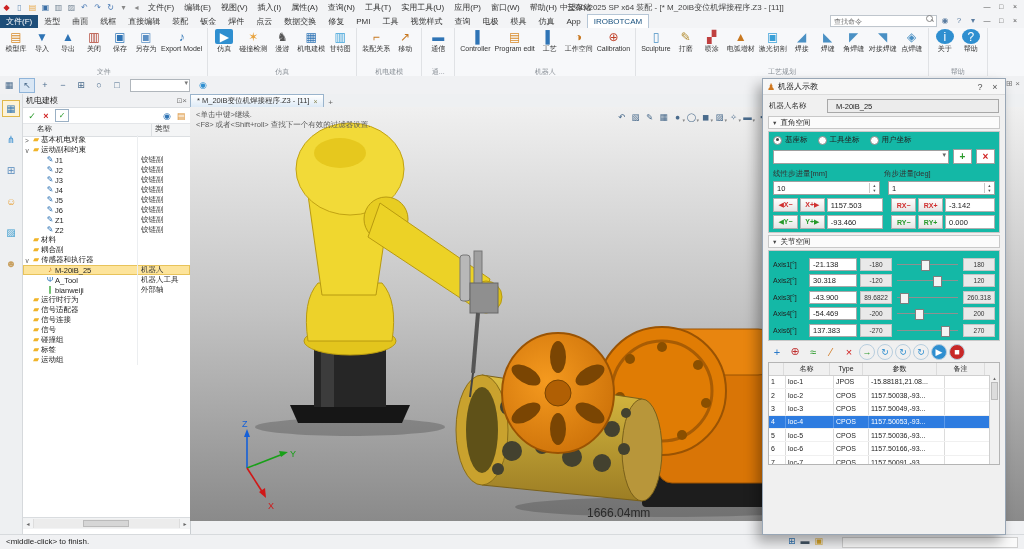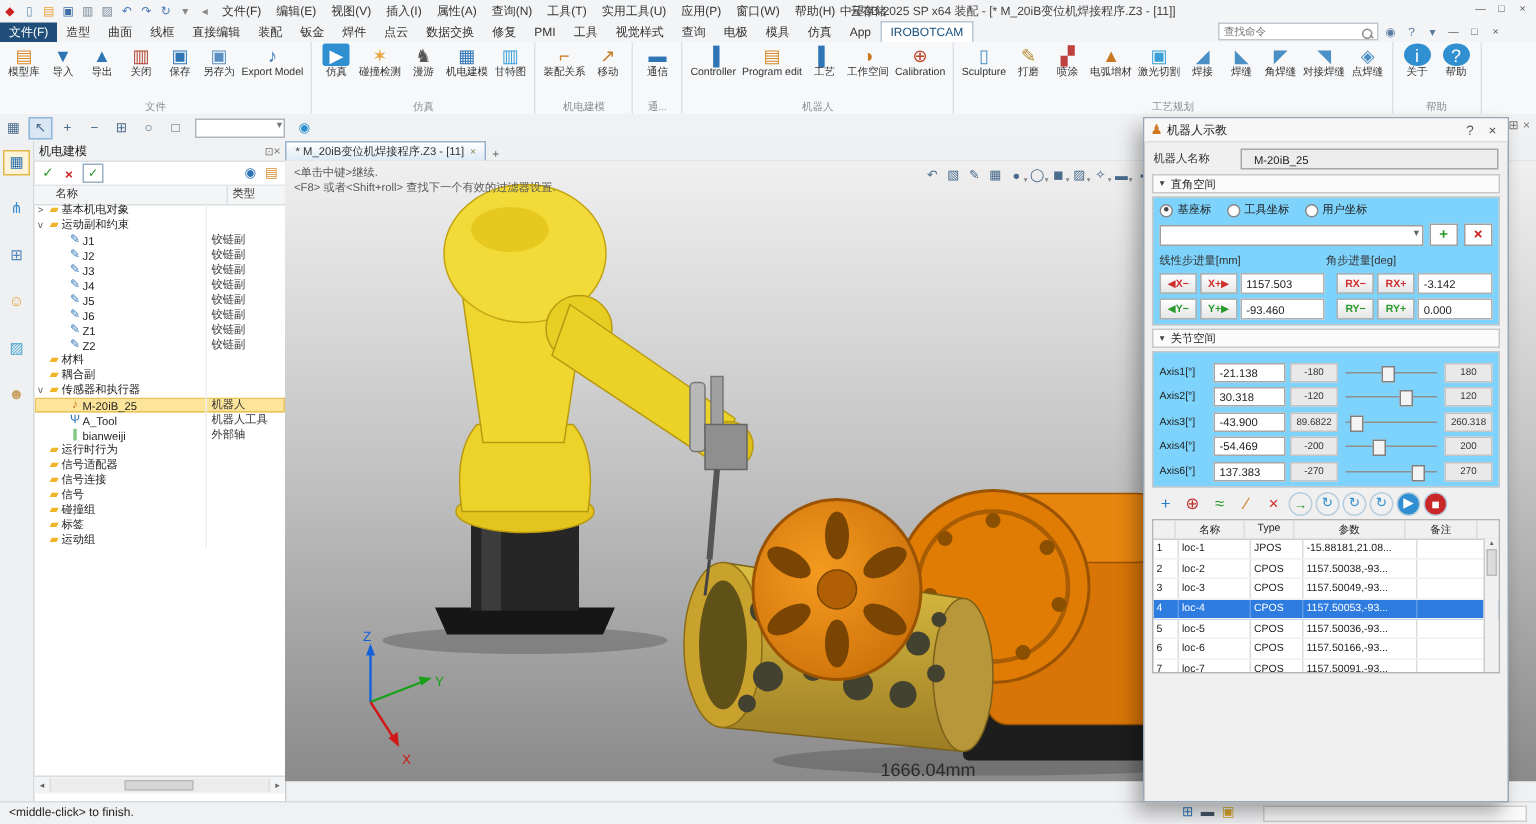--- a/index.html
+++ b/index.html
@@ -12,21 +12,21 @@
   .qa-ic{width:11px;height:11px;display:flex;align-items:center;justify-content:center;font-size:8px;margin:0 1px}
   .menu{padding:0 5px;color:#333;cursor:default;white-space:nowrap}
   #win-title{position:absolute;left:560px;top:2px;font-size:8px;color:#444;white-space:nowrap}
   .winbtn{width:14px;height:11px;display:flex;align-items:center;justify-content:center;font-size:7px;color:#555}
   #title-right{position:absolute;right:2px;top:1px;display:flex}
   
   #tabrow{left:0;top:14px;width:1024px;height:14px;background:#f3f4f6;display:flex;align-items:flex-end;font-size:8px}
   .rtab{padding:1px 6px 0;height:12px;line-height:12px;color:#333;white-space:nowrap}
   .rtab.tab-file{background:#1e4e79;color:#fff}
   .rtab.tab-active{background:#fff;border:1px solid #b6c6d6;border-bottom:none;color:#17507e}
-  #tabrow-right{position:absolute;right:20px;top:15px;display:flex;align-items:flex-end;height:12px}
+  #tabrow-right{position:absolute;right:2px;top:15px;display:flex;align-items:flex-start;height:12px}
   #cmd-search{width:92px;height:10px;border:1px solid #bfc6cd;background:#fff;font-size:7px;padding:0 10px 0 3px;color:#666}
   .mini-ic{width:12px;height:11px;display:flex;align-items:center;justify-content:center;font-size:8px;color:#5a7ca0;margin:0 1px}
   .mag{position:relative;width:8px;height:8px;margin-left:-11px;margin-right:4px}
   .mag:before{content:"";position:absolute;left:0;top:0;width:5px;height:5px;border:1px solid #888;border-radius:50%}
   .mag:after{content:"";position:absolute;left:5px;top:5px;width:3px;height:1px;background:#888;transform:rotate(45deg)}
   
   #ribbon{left:0;top:28px;width:1024px;height:48px;background:#f7f8fa;border-bottom:1px solid #d5dade;display:flex}
   .rgroup{display:flex;flex-direction:column;border-right:1px solid #e0e2e5;padding:1px 3px 0}
   .rbtns{display:flex;flex:1;align-items:flex-start}
   .rbtn{min-width:22px;max-width:46px;padding:0 2px;display:flex;flex-direction:column;align-items:center}
@@ -84,21 +84,21 @@
   #teach{left:762px;top:78px;width:242px;height:455px;background:#f0f0f0;border:1px solid #98a6b5;
          box-shadow:-5px 7px 12px rgba(0,0,0,.32);z-index:10;font-size:7.5px}
   #tp-title{height:15px;display:flex;align-items:center;background:#f7f7f7;border-bottom:1px solid #dcdcdc;padding:0 4px;gap:3px}
   #tp-title .t{font-size:8px;color:#222;flex:1}
   #tp-title .b{width:12px;text-align:center;color:#555;font-size:9px}
   .tp-row{display:flex;align-items:center;margin:4px 6px 3px}
   .tp-label{width:58px;color:#333}
   .tp-field{flex:1;height:12px;background:#ececec;border:1px solid #a8a8a8;display:flex;align-items:center;padding-left:8px;color:#222}
   .secbar{margin:2px 5px;height:11px;border:1px solid #c8c8c8;background:#fbfbfb;display:flex;align-items:center;padding:0 3px;gap:3px;color:#222}
   .secbar .g{font-size:5.5px;color:#444}
-  .grpbox{margin:0 5px 2px;border:1px solid #c8c8c8;background:#7dd3fc;padding:3px 4px}
+  .grpbox{margin:0 5px 2px;border:1px solid #c8c8c8;background:#14b8a6;padding:3px 4px}
   .radios{display:flex;gap:10px;align-items:center}
   .radio{display:flex;align-items:center;gap:3px;color:#222}
   .rdot{width:7px;height:7px;border:1px solid #888;border-radius:50%;background:#fff;position:relative;flex:none}
   .radio.on .rdot:after{content:"";position:absolute;left:1.5px;top:1.5px;width:3px;height:3px;border-radius:50%;background:#444}
   .comborow{display:flex;align-items:center;margin-top:4px;gap:4px}
   .combo{flex:1;height:12px;background:#fff;border:1px solid #a0a0a0;position:relative}
   .combo:after{content:"▾";position:absolute;right:2px;top:0;font-size:7px;color:#666}
   .sqbtn{width:17px;height:13px;border:1px solid #a0a0a0;background:#fff;display:flex;align-items:center;justify-content:center;font-weight:bold;font-size:10px}
   .steplabels{display:flex;margin-top:5px}
   .steplabels span{width:50%;color:#333}
@@ -815,20 +815,36 @@
       </div>
     <div class="comborow">
       <span class="combo"></span>
       <span class="sqbtn" style="color:#2a9a2a">+</span>
       <span class="sqbtn" style="color:#d02020">×</span>
     </div>
     <div class="steplabels">
       <span>线性步进量[mm]</span>
       <span>角步进量[deg]</span>
     </div>
+    <div class="steprow">
+      <span class="spin">
+        <span class="v">10</span>
+        <span class="ar">
+            <span>▴</span>
+            <span>▾</span>
+          </span>
+      </span>
+      <span class="spin">
+        <span class="v">1</span>
+        <span class="ar">
+            <span>▴</span>
+            <span>▾</span>
+          </span>
+      </span>
+    </div>
     <div>
 
     <div class="jogrow">
         <span class="jbtn" style="color: rgb(208, 48, 48);">◀X−</span>
         <span class="jbtn" style="color: rgb(208, 48, 48);">X+▶</span>
         <span class="jf f1">1157.503</span>
         <span class="rgap"></span>
         <span class="jbtn" style="color: rgb(208, 48, 48);">RX−</span>
         <span class="jbtn" style="color: rgb(208, 48, 48);">RX+</span>
         <span class="jf f2">-3.142</span>

